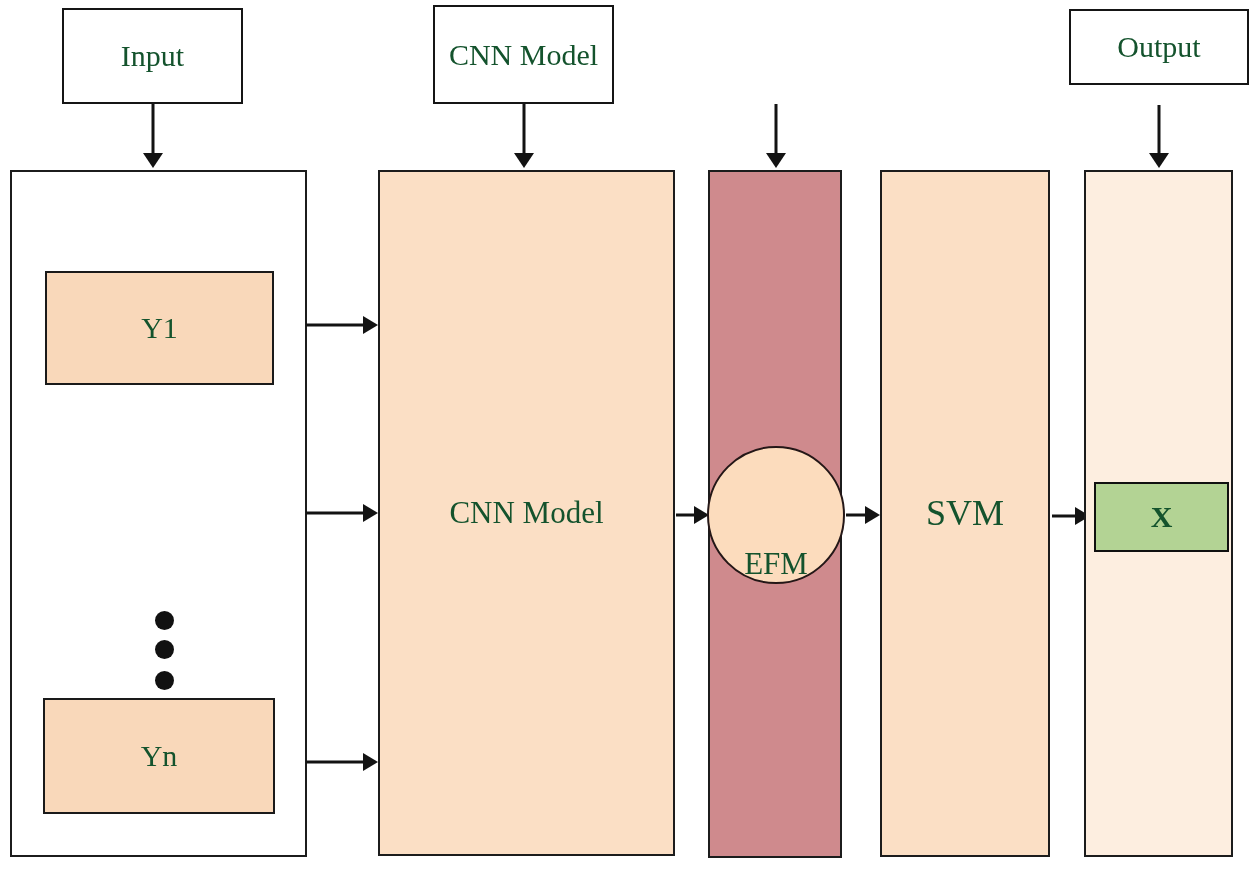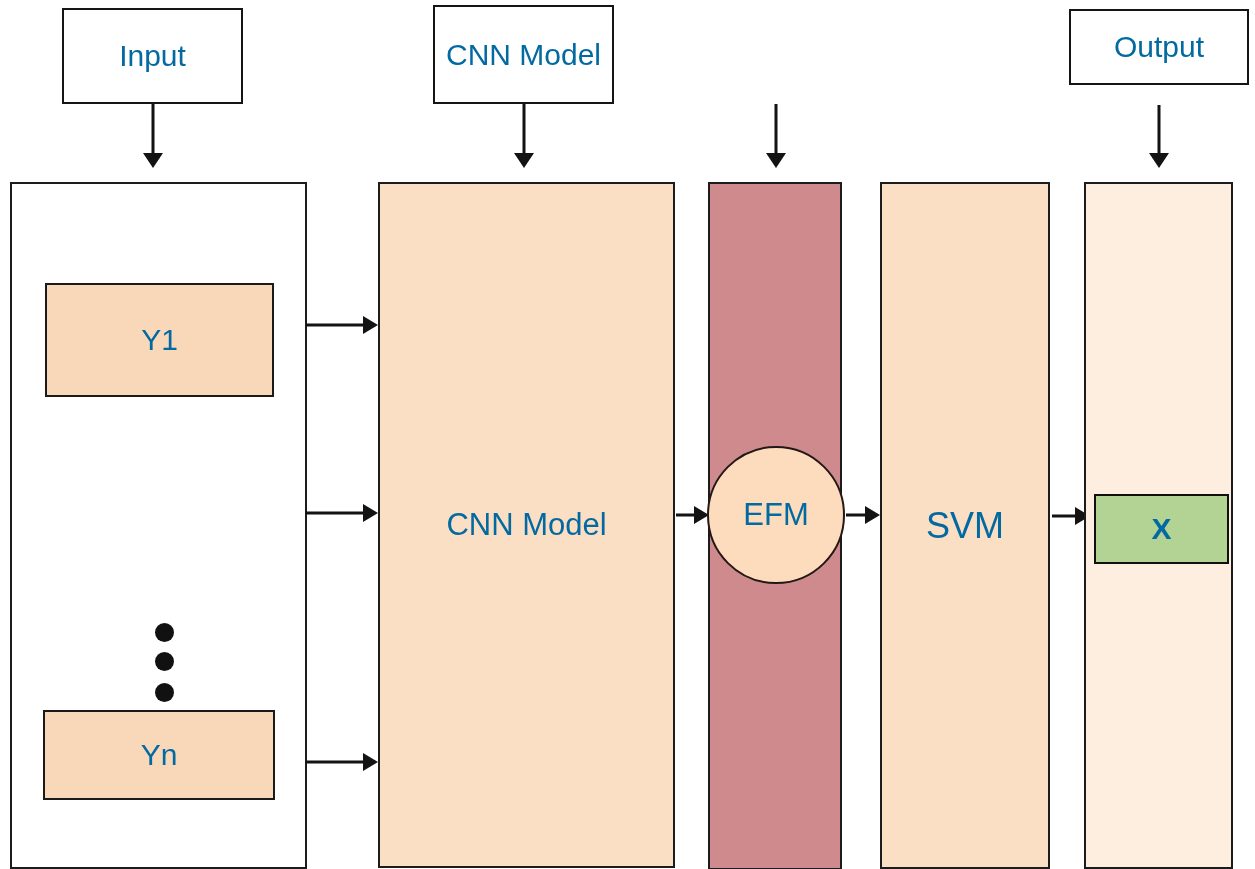--- a/index.html
+++ b/index.html
@@ -1,21 +1,21 @@
 <!DOCTYPE html>
 <html style="--peach-col: #fbdfc5; --peach-box: #f9d8ba; --mauve: #cf8a8d; --circle-fill: #fcdcbd; --output-bg: #fdeee0; --green: #b3d394; --line: #131313;"><head>
 <meta charset="utf-8">
 <style>
   html,body{margin:0;padding:0;background:#ffffff;}
   #canvas{
     position:relative;
     width:1255px;height:869px;
     background:#ffffff;
-    font-family:Liberation Sans, sans-serif;
-    color:#0369a1;
+    font-family:Liberation Serif, serif;
+    color:#14532d;
     overflow:hidden;
   }
   
   .tlabel{
     position:absolute;
     background:#ffffff;
     border:2.5px solid #151515;
     display:flex;flex-direction:column;align-items:center;justify-content:center;
     font-size:30px;line-height:1.12;text-align:center;
     box-sizing:border-box;
@@ -55,33 +55,33 @@
     border-left:15px solid #131313;
   }
   #arrow-y1{left:306px;top:315px;width:72px;}
   #arrow-y2{left:306px;top:503px;width:72px;}
   #arrow-yn{left:306px;top:752px;width:72px;}
   #arrow-cnn-efm{left:676px;top:505px;width:33px;}
   #arrow-efm-svm{left:846px;top:505px;width:34px;}
   #arrow-svm-x{left:1052px;top:506px;width:38px;}
 
   
-  .mainbox{position:absolute;box-sizing:border-box;border:2.5px solid #1c1c1c;margin-top:12px;}
+  .mainbox{position:absolute;box-sizing:border-box;border:2.5px solid #1c1c1c;}
   #input-container{left:10px;top:170px;width:297px;height:687px;background:#ffffff;}
   #cnn-box{
     left:378px;top:170px;width:297px;height:686px;
     background:var(--peach-col);
     display:flex;align-items:center;justify-content:center;font-size:31px;
   }
   #efm-bar{left:708px;top:170px;width:134px;height:688px;background:var(--mauve);}
   #efm-circle{
     position:absolute;left:707px;top:446px;width:138px;height:138px;
     border-radius:50%;background:var(--circle-fill);
     border:2.5px solid #241717;box-sizing:border-box;
-    display:flex;align-items:center;justify-content:center;font-size:31px;
+    display:flex;align-items:flex-end;justify-content:center;font-size:31px;
   }
   #svm-box{
     left:880px;top:170px;width:170px;height:687px;
     background:var(--peach-col);
     display:flex;flex-direction:column;align-items:center;justify-content:center;
     font-size:36px;line-height:1.25;text-align:center;
   }
   #output-col{left:1084px;top:170px;width:149px;height:687px;background:var(--output-bg);}
   #x-box{
     position:absolute;left:8px;top:310px;width:135px;height:70px;
@@ -91,21 +91,21 @@
   }
 
   
   .ybox{
     position:absolute;left:33px;width:229px;
     background:var(--peach-box);border:2.5px solid #1a1a1a;box-sizing:border-box;
     display:flex;align-items:center;justify-content:center;font-size:30px;
   }
   #y1-box{top:99px;height:114px;}
   #y2-box{top:287px;height:116px;}
-  #yn-box{left:31px;top:526px;width:232px;height:90px;}
+  #yn-box{left:31px;top:526px;width:232px;height:116px;}
 
   .dot{
     position:absolute;left:143px;width:19px;height:19px;border-radius:50%;
     background:#111111;
   }
   #dot-1{top:439px;} #dot-2{top:468px;} #dot-3{top:499px;}
 </style>
 </head>
 <body>
 

